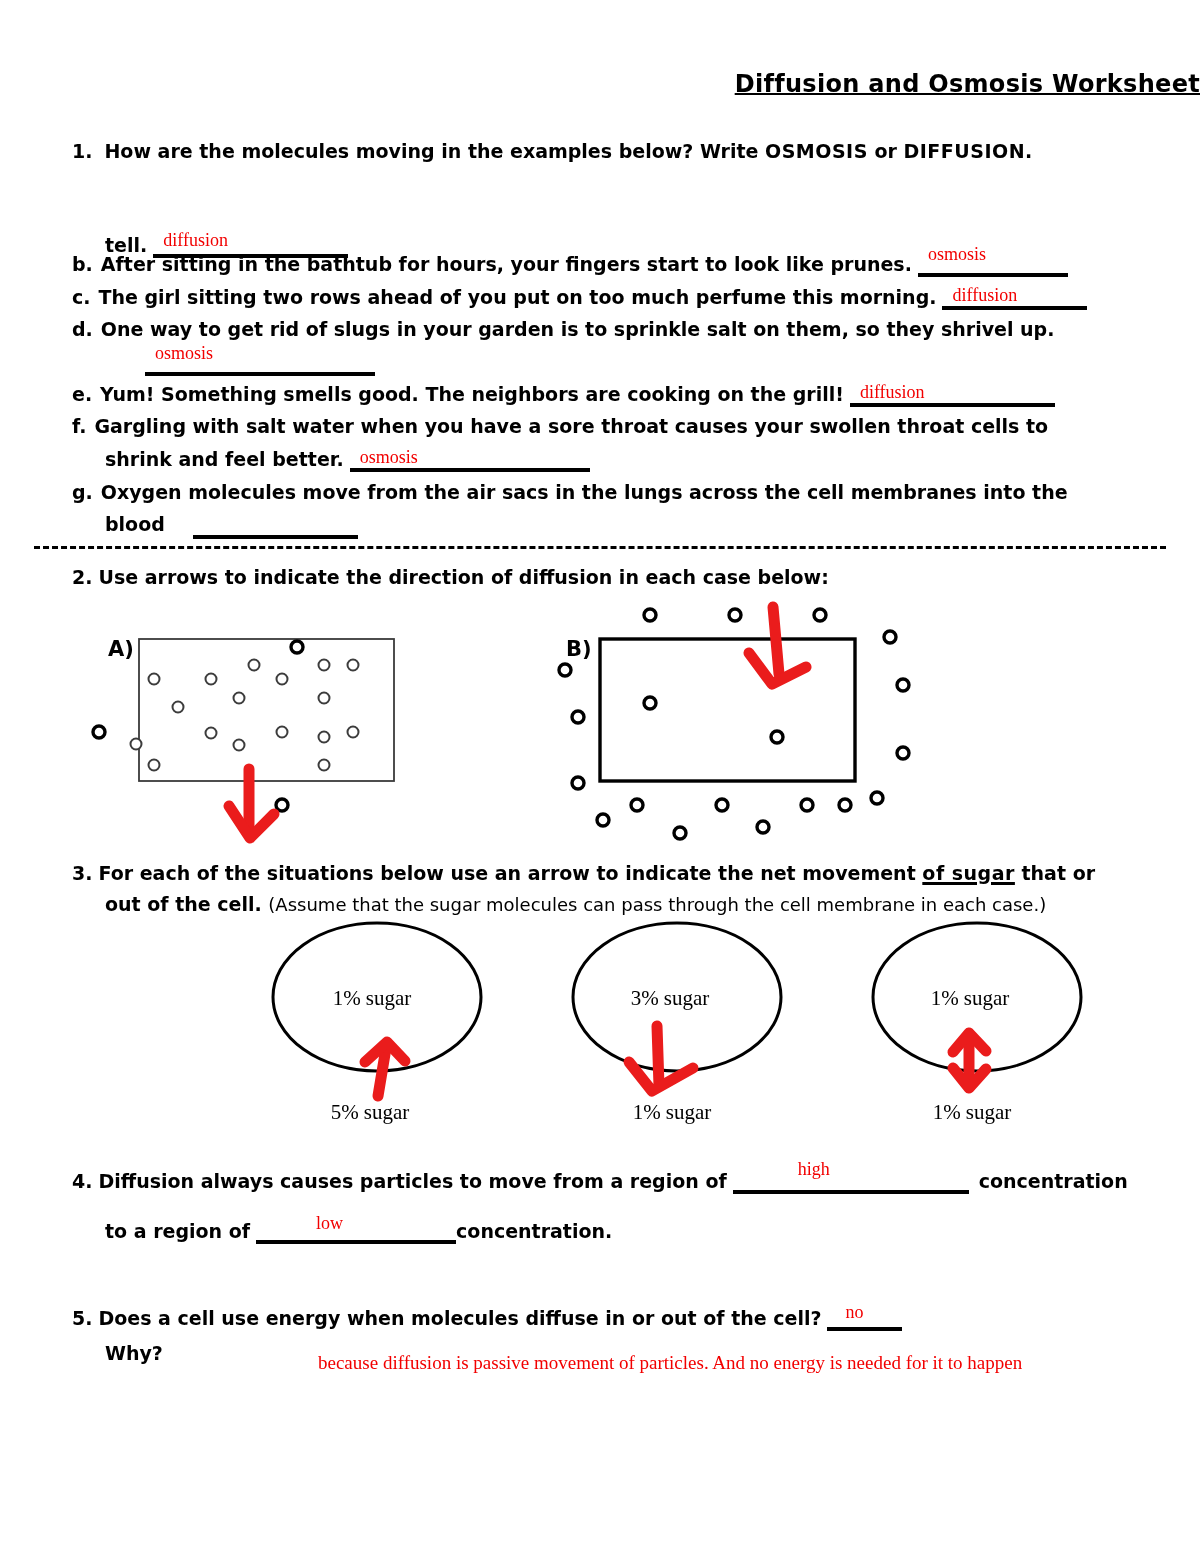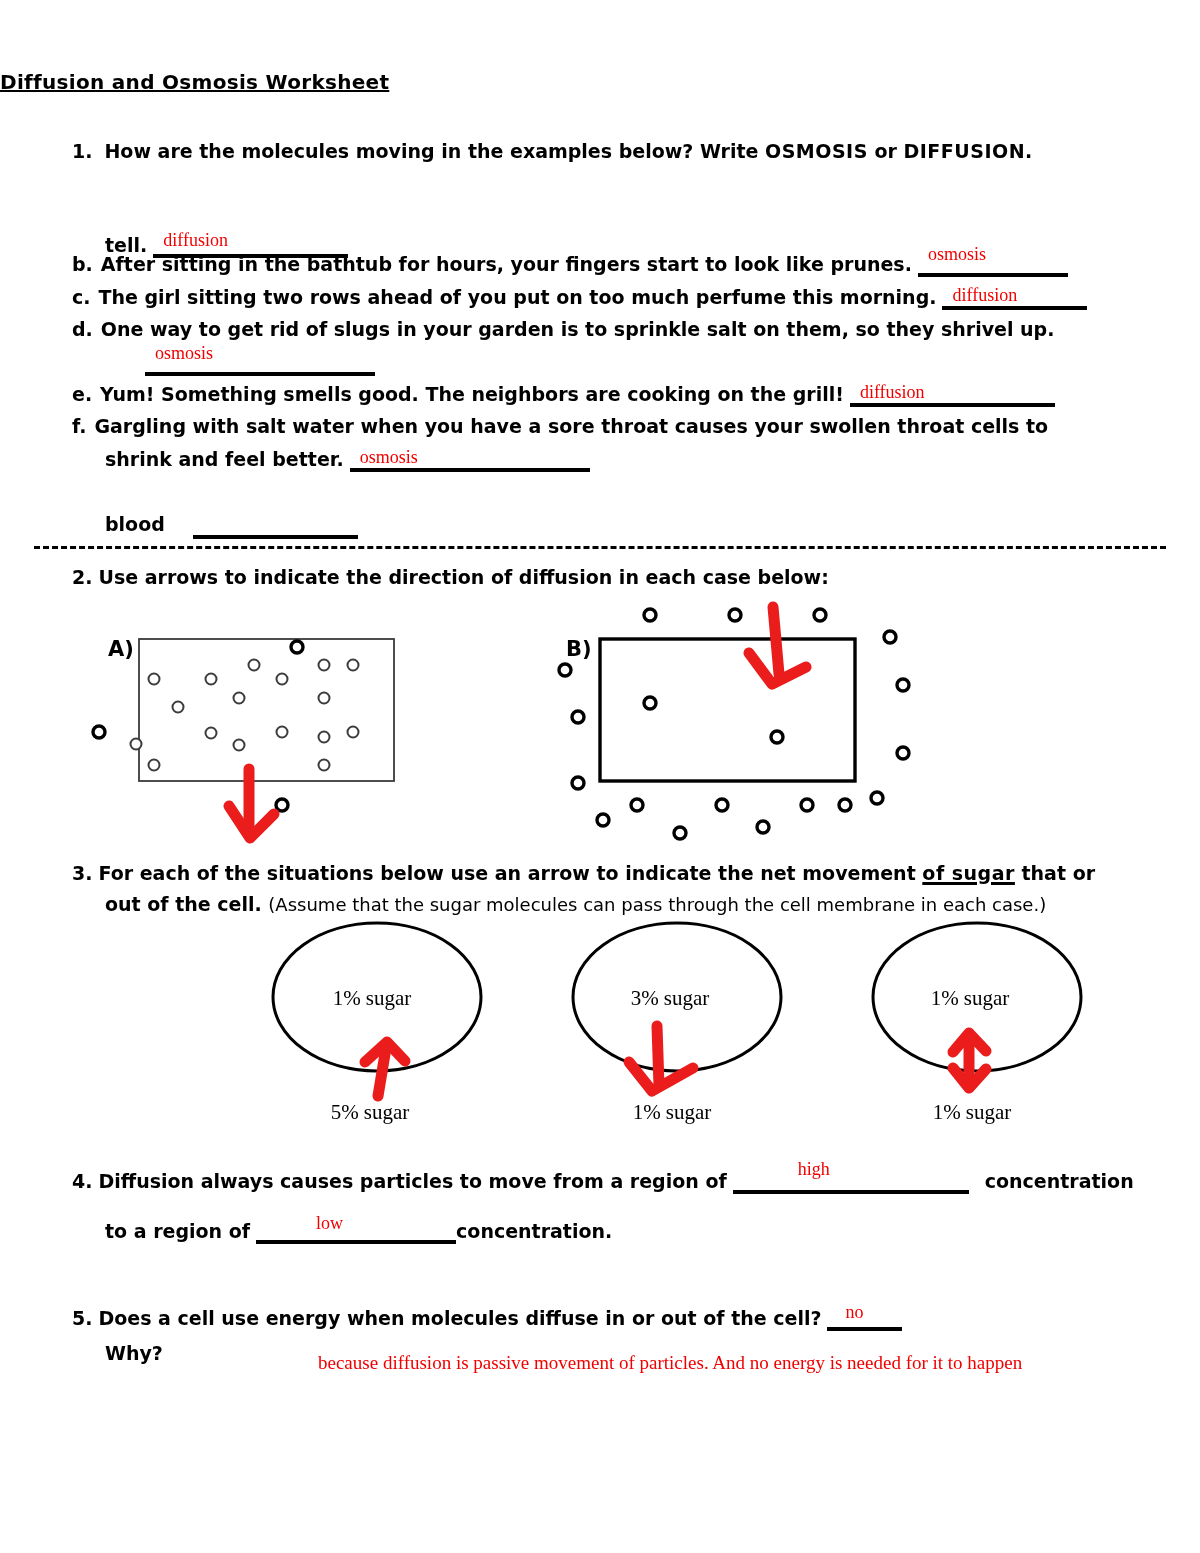--- a/index.html
+++ b/index.html
@@ -4,22 +4,22 @@
 <style>
   :root { --red:#f20000; --marker:#ea1c1c; --ink:#000; }
   html,body { margin:0; padding:0; background:#fff; }
   .page {
     position:relative; width:1200px; height:1553px; background:#fff;
     font-family:"DejaVu Sans", sans-serif; font-weight:700;
     color:var(--ink); font-size:19px; overflow:hidden;
   }
   .abs { position:absolute; white-space:nowrap; line-height:26px; }
   .title {
-    position:absolute; top:70px; left:0; width:100%; text-align:left;
-    font-size:20px; text-decoration:underline; text-decoration-thickness:2px;
+    position:absolute; top:70px; left:0; width:100%; text-align:right;
+    font-size:24px; text-decoration:underline; text-decoration-thickness:2px;
     letter-spacing:0.3px;
   }
   .num { margin-right:12px; }
   .letter { margin-right:8px; }
   .blank {
     display:inline-block; position:relative; height:20px;
     border-bottom:4px solid #000; vertical-align:-6px; margin-left:6px;
   }
   .blank.tall { height:30px; vertical-align:baseline; margin-left:0; }
   .ans {
@@ -76,39 +76,42 @@
     <span class="letter">e.</span><span>Yum! Something smells good. The neighbors are cooking on the grill!</span><span class="blank" style="width:205px;"><span class="ans" style="bottom:2px;">diffusion</span></span>
   </div>
 
   <div class="abs" style="top:413px; left:72px;">
     <span class="letter">f.</span><span>Gargling with salt water when you have a sore throat causes your swollen throat cells to</span>
   </div>
   <div class="abs" style="top:446px; left:105px;">
     <span>shrink and feel better.</span><span class="blank" style="width:240px;"><span class="ans" style="bottom:2px;">osmosis</span></span>
   </div>
 
+  <div class="abs" style="top:479px; left:72px;">
+    <span class="letter">g.</span><span>Oxygen molecules move from the air sacs in the lungs across the cell membranes into the</span>
+  </div>
   <div class="abs" style="top:511px; left:105px;">
     <span>blood</span><span class="blank" style="width:165px; margin-left:28px; vertical-align:-8px;"><span class="ans"></span></span>
   </div>
 
   <div class="divider"></div>
 
   <div class="abs" style="top:564px; left:72px;">
     <span class="num" style="margin-right:6px;">2.</span><span>Use arrows to indicate the direction of diffusion in each case below:</span>
   </div>
 
   <div class="abs" style="top:860px; left:72px;">
     <span class="num" style="margin-right:6px;">3.</span><span>For each of the situations below use an arrow to indicate the net movement </span><span class="kw" style="text-decoration:underline; text-decoration-thickness:3px;">of sugar</span><span> that or</span>
   </div>
   <div class="abs" style="top:891px; left:105px;">
     <span>out of the cell.</span>&nbsp;<span class="note">(Assume that the sugar molecules can pass through the cell membrane in each case.)</span>
   </div>
 
   <div class="abs" style="top:1168px; left:72px;">
-    <span class="num" style="margin-right:6px;">4.</span><span>Diffusion always causes particles to move from a region of</span><span class="blank" style="width:236px;"><span class="ans" style="bottom:12px; left:65px;">high</span></span><span style="margin-left:16px;">concentration</span>
+    <span class="num" style="margin-right:6px;">4.</span><span>Diffusion always causes particles to move from a region of</span><span class="blank" style="width:236px;"><span class="ans" style="bottom:12px; left:65px;">high</span></span><span style="margin-left:10px;">concentration</span>
   </div>
   <div class="abs" style="top:1218px; left:105px;">
     <span>to a region of</span><span class="blank" style="width:200px;"><span class="ans" style="bottom:8px; left:60px;">low</span></span><span style="margin-left:0;">concentration.</span>
   </div>
 
   <div class="abs" style="top:1305px; left:72px;">
     <span class="num" style="margin-right:6px;">5.</span><span>Does a cell use energy when molecules diffuse in or out of the cell?</span><span class="blank" style="width:75px;"><span class="ans" style="bottom:6px; left:6px;margin-left:12px;">no</span></span>
   </div>
   <div class="abs" style="top:1340px; left:105px;">
     <span>Why?</span>

